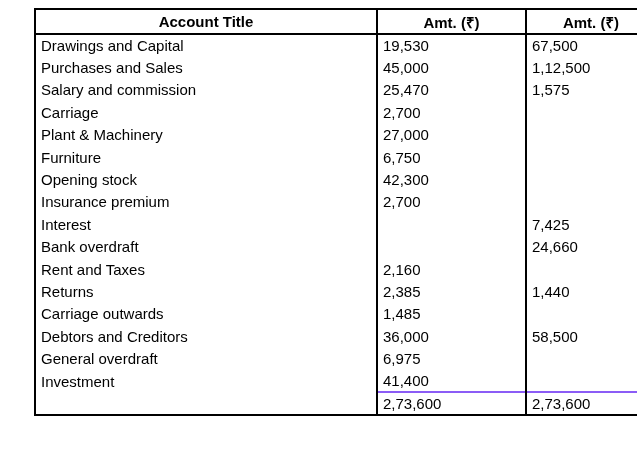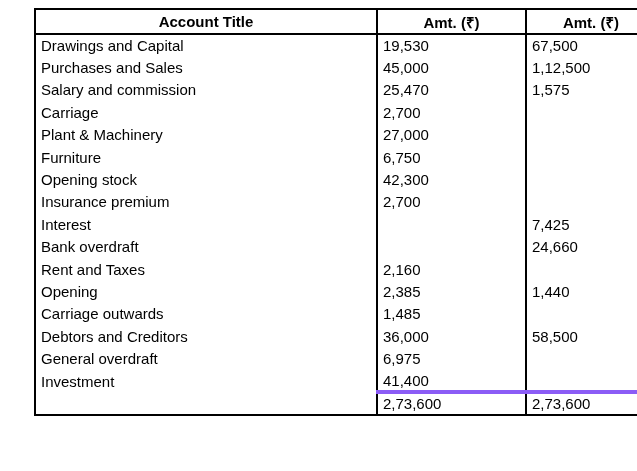--- a/index.html
+++ b/index.html
@@ -46,21 +46,21 @@
     padding: 0 5px;
     text-align: left;
     vertical-align: middle;
     border-left: 2px solid #000000;
     border-right: 2px solid #000000;
     white-space: nowrap;
     overflow: hidden;
   }
   
   table.tb tr.total-row td.amt {
-    border-top: 4px solid #8b5cf6;
+    border-top: 2px solid #8b5cf6;
   }
 </style>
 </head>
 <body>
 
 <div class="page">
   <table class="tb">
     <colgroup>
       <col class="c-title">
       <col class="c-debit">
@@ -123,21 +123,21 @@
           <td>Bank overdraft</td>
           <td class="amt"></td>
           <td class="amt">24,660</td>
         </tr>
         <tr>
           <td>Rent and Taxes</td>
           <td class="amt">2,160</td>
           <td class="amt"></td>
         </tr>
         <tr>
-          <td>Opening</td>
+          <td>Returns</td>
           <td class="amt">2,385</td>
           <td class="amt">1,440</td>
         </tr>
         <tr>
           <td>Carriage outwards</td>
           <td class="amt">1,485</td>
           <td class="amt"></td>
         </tr>
         <tr>
           <td>Debtors and Creditors</td>

